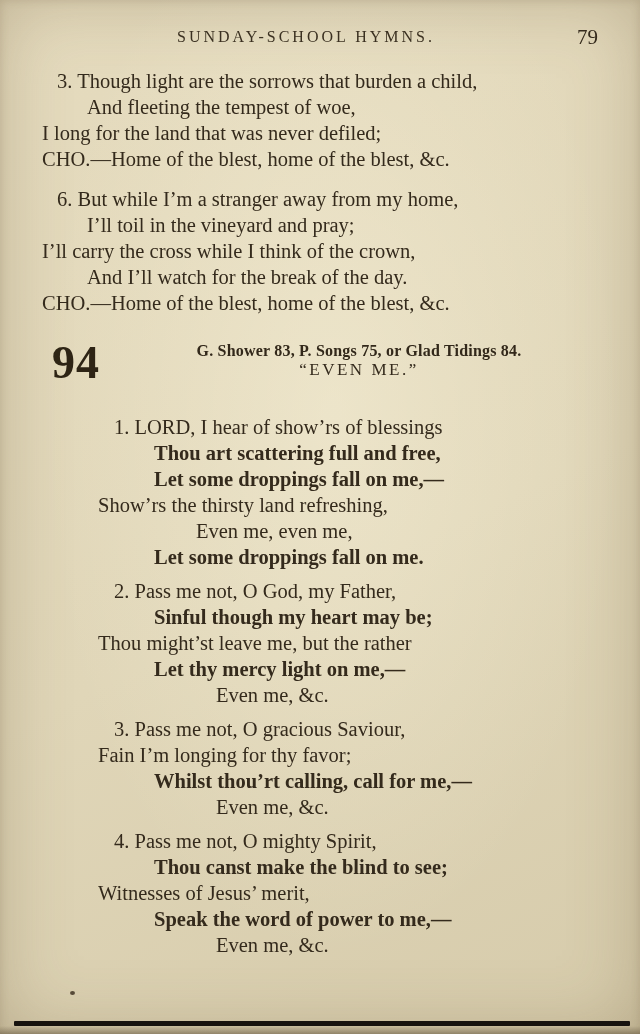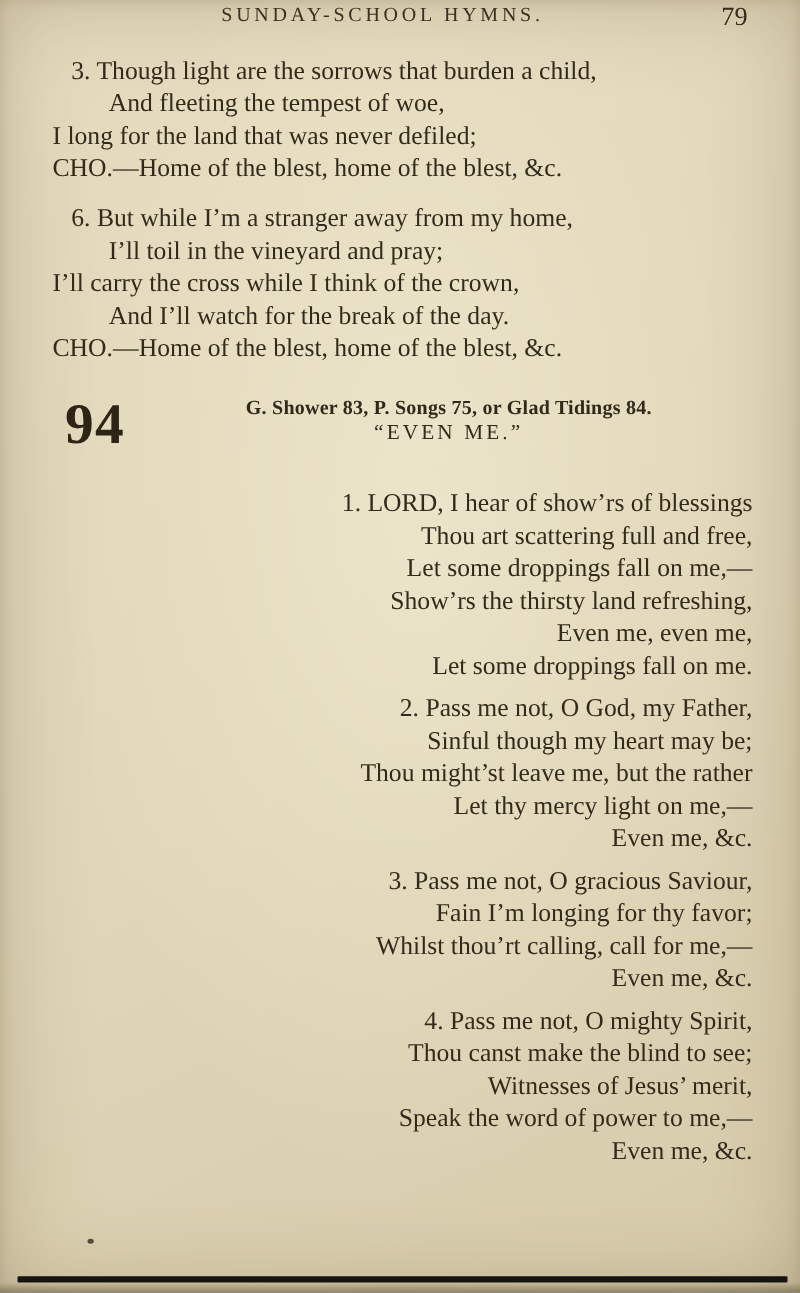--- a/index.html
+++ b/index.html
@@ -10,21 +10,21 @@
     height: 1034px;
     position: relative;
     overflow: hidden;
     margin: 0 auto;
     background:
       radial-gradient(ellipse at 52% 40%, rgba(255,250,228,0.38), rgba(255,250,228,0) 62%),
       linear-gradient(155deg, #e5dbbe 0%, #e0d6b8 55%, #d6cbab 100%);
     box-shadow: inset 0 0 70px rgba(110, 90, 55, 0.30), inset 0 0 10px rgba(90,70,40,0.18);
     color: #342a1c;
     font-family: "Liberation Serif", "DejaVu Serif", serif;
-    padding: 4px 38px 0 40px;
+    padding: 28px 38px 0 40px;
   }
 
   
   .hdr { position: relative; height: 26px; margin-bottom: 14px; }
   .hdr-title {
     position: absolute; left: 0; right: 30px;
     text-align: center;
     font-size: 16px;
     letter-spacing: 3px;
     color: #3b3021;
@@ -49,25 +49,25 @@
     position: absolute; left: 12px; top: -6px;
     font-size: 46px;
     font-weight: bold;
     letter-spacing: 1px;
     color: #2e2415;
   }
   .hymn-meta { margin-left: 76px; text-align: center; }
   .tune-line { font-weight: bold; font-size: 16px; letter-spacing: 0.2px; margin-bottom: 0; color: #32281a; }
   .hymn-title { font-size: 17px; letter-spacing: 2.5px; color: #342a1c; }
 
-  .h94 { margin-left: 58px; text-align: right; }
+  .h94 { margin-left: 58px; }
   .h94 .verse { margin-bottom: 8px; }
   .h94 .ind-0 { margin-left: 0; }
   .h94 .ind-1 { margin-left: 16px; }
-  .h94 .ind-2 { margin-left: 40px; }
+  .h94 .ind-2 { margin-left: 56px; font-weight: bold; }
   .h94 .ind-3 { margin-left: 98px; }
   .h94 .ind-4 { margin-left: 118px; }
 
   
   .bottom-rule {
     position: absolute; left: 14px; right: 10px; bottom: 8px;
     height: 5px; background: #17130e; border-radius: 1px;
   }
   .bottom-shade {
     position: absolute; left: 0; right: 0; bottom: 0; height: 8px;

